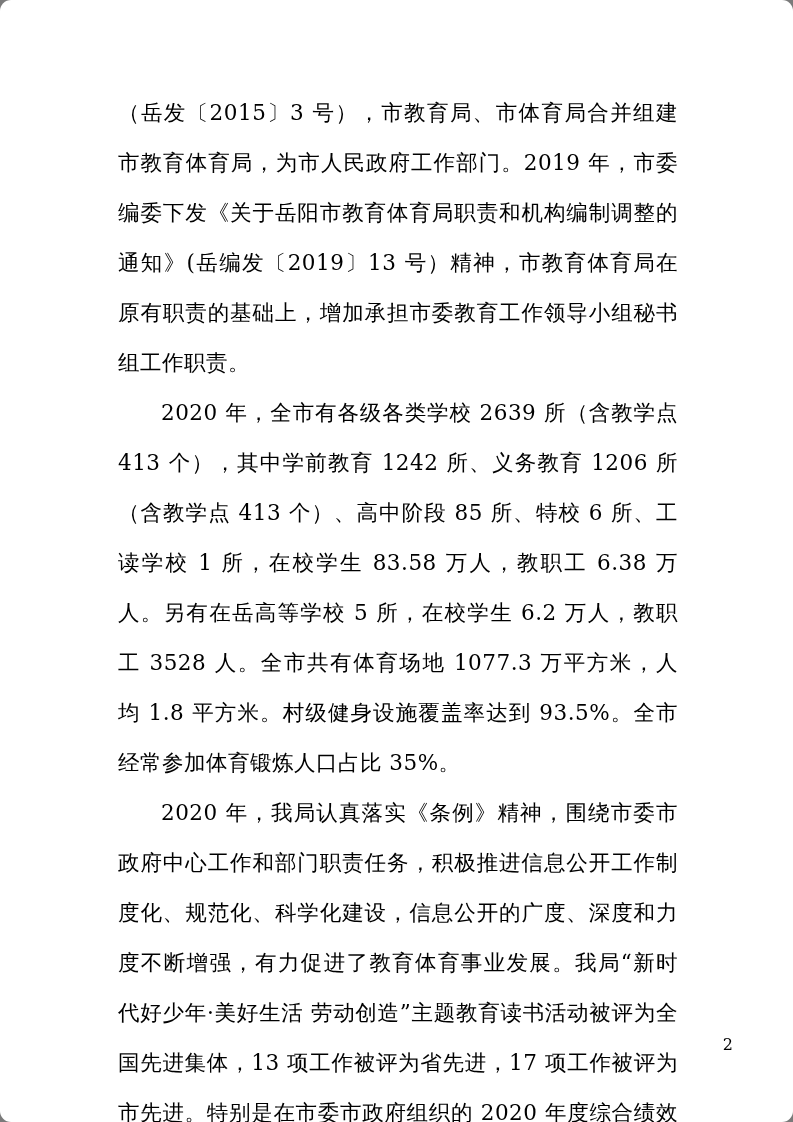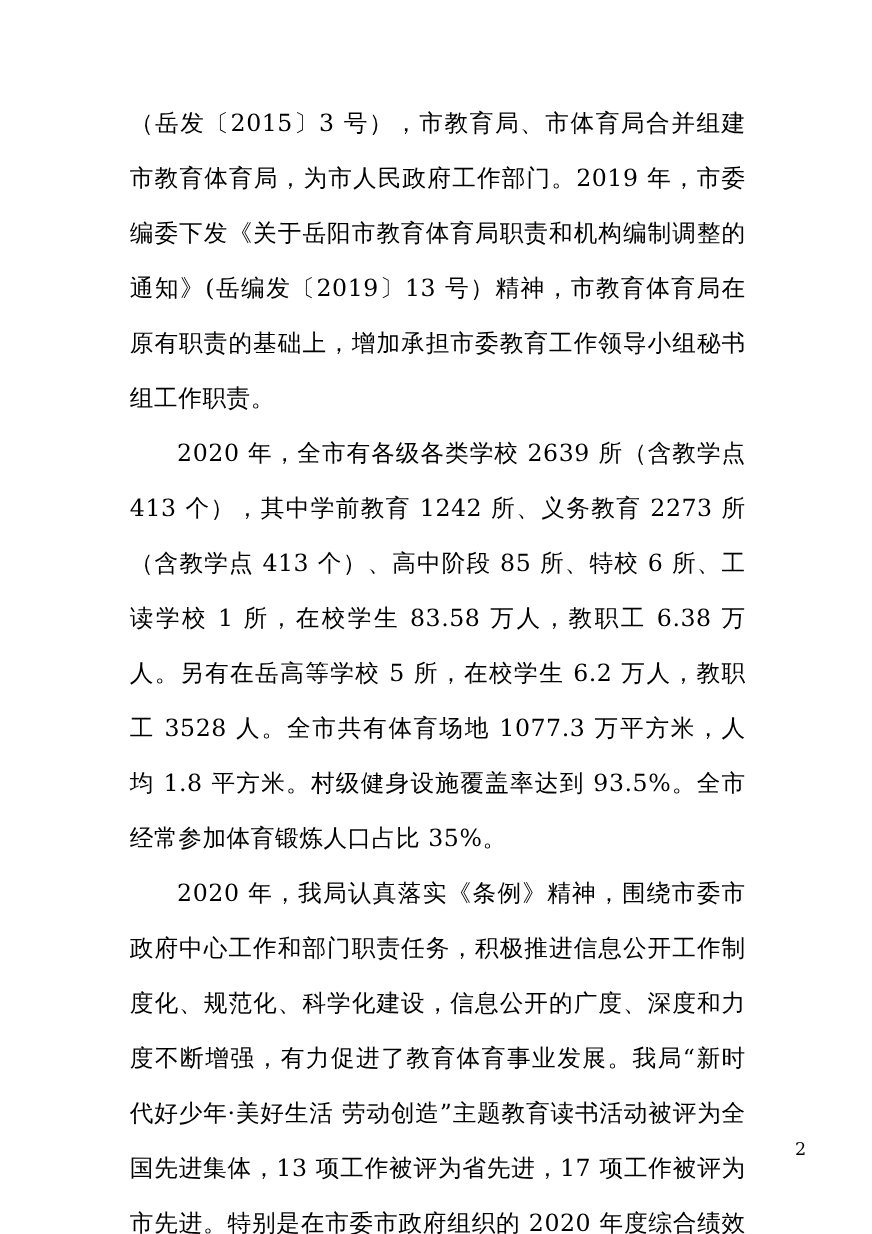--- a/index.html
+++ b/index.html
@@ -11,20 +11,21 @@
     font-family: "DejaVu Serif", "Liberation Serif", serif;
   }
   .page {
     position: relative;
     width: 793px;
     height: 1122px;
     background: #ffffff;
     margin: 0 auto;
     overflow: hidden;
     box-sizing: border-box;
+    border-radius: 11px;
   }
   .content {
     position: absolute;
     left: 118px;
     top: 88px;
     width: 560px;
   }
   .para {
     font-size: 21.5px;
     line-height: 50px;
@@ -47,18 +48,18 @@
     color: #000000;
     font-family: "DejaVu Serif", "Liberation Serif", serif;
   }
 </style>
 </head>
 <body>
 
 <div class="page">
   <div class="content">
     <p class="para">（岳发〔2015〕3 号），市教育局、市体育局合并组建市教育体育局，为市人民政府工作部门。2019 年，市委编委下发《关于岳阳市教育体育局职责和机构编制调整的通知》(岳编发〔2019〕13 号）精神，市教育体育局在原有职责的基础上，增加承担市委教育工作领导小组秘书组工作职责。</p>
-    <p class="para indent">2020 年，全市有各级各类学校 2639 所（含教学点 413 个），其中学前教育 1242 所、义务教育 2273 所（含教学点 413 个）、高中阶段 85 所、特校 6 所、工读学校 1 所，在校学生 83.58 万人，教职工 6.38 万人。另有在岳高等学校 5 所，在校学生 6.2 万人，教职工 3528 人。全市共有体育场地 1077.3 万平方米，人均 1.8 平方米。村级健身设施覆盖率达到 93.5%。全市经常参加体育锻炼人口占比 35%。</p>
+    <p class="para indent">2020 年，全市有各级各类学校 2639 所（含教学点 413 个），其中学前教育 1242 所、义务教育 1206 所（含教学点 413 个）、高中阶段 85 所、特校 6 所、工读学校 1 所，在校学生 83.58 万人，教职工 6.38 万人。另有在岳高等学校 5 所，在校学生 6.2 万人，教职工 3528 人。全市共有体育场地 1077.3 万平方米，人均 1.8 平方米。村级健身设施覆盖率达到 93.5%。全市经常参加体育锻炼人口占比 35%。</p>
     <p class="para indent">2020 年，我局认真落实《条例》精神，围绕市委市政府中心工作和部门职责任务，积极推进信息公开工作制度化、规范化、科学化建设，信息公开的广度、深度和力度不断增强，有力促进了教育体育事业发展。我局“新时代好少年·美好生活 劳动创造”主题教育读书活动被评为全国先进集体，13 项工作被评为省先进，17 项工作被评为市先进。特别是在市委市政府组织的 2020 年度综合绩效考评中，我局被评为综合先进单位。</p>
 
   </div>
   <div class="page-number">2</div>
 </div>
 
 </body></html>

